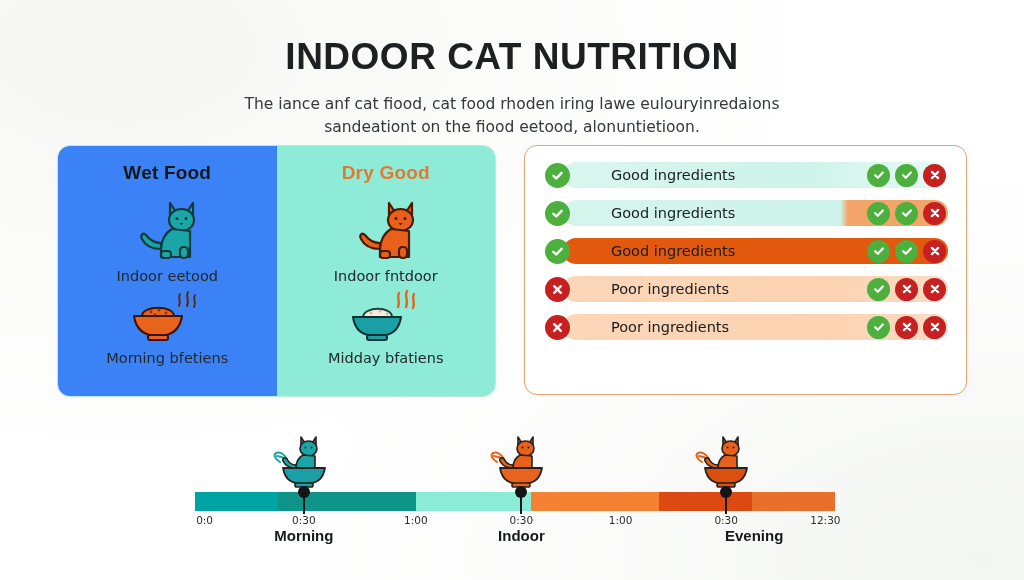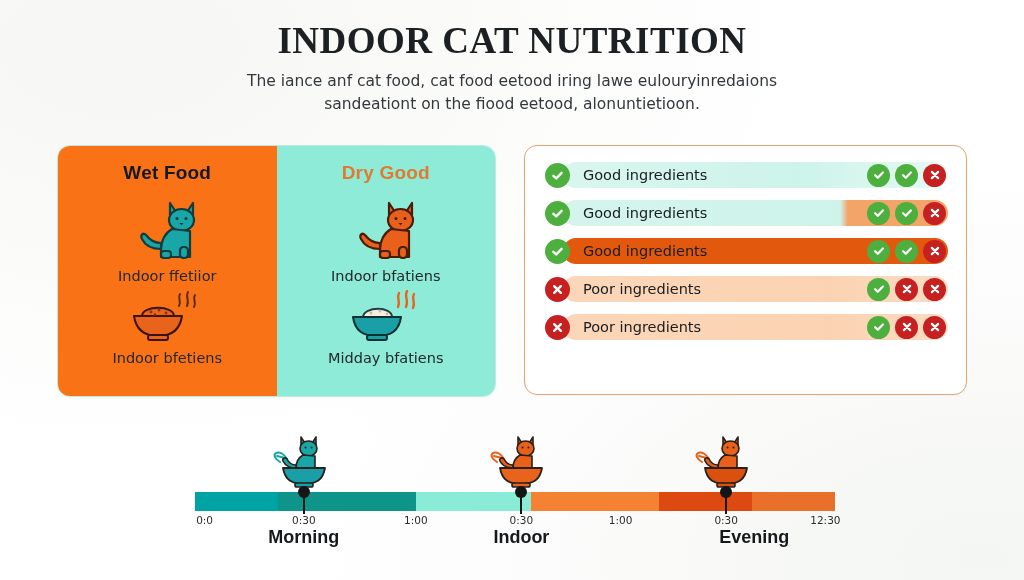--- a/index.html
+++ b/index.html
@@ -23,27 +23,27 @@
       #ffffff;
   }
 
   
   .header {
     position: absolute;
     left: 0; right: 0; top: 22px;
     text-align: center;
   }
   .title {
-    font-family: Liberation Serif, serif;
+    font-family: Liberation Sans, sans-serif;
     font-weight: bold;
     font-size: 37px;
     letter-spacing: 0.5px;
     color: #1d2023;
     line-height: 1.05;
-    margin: 0;
+    margin: 16px;
   }
   .subtitle {
     margin: 9px auto 0;
     width: 590px;
     font-size: 15.5px;
     line-height: 1.52;
     color: #33383d;
     font-family: "DejaVu Sans", sans-serif;
     font-weight: 400;
   }
@@ -64,21 +64,21 @@
   }
   .compare-col {
     flex: 1 1 50%;
     position: relative;
     display: flex;
     flex-direction: column;
     align-items: center;
     padding-top: 16px;
     box-sizing: border-box;
   }
-  .compare-col.wet { background: #f97316; }
+  .compare-col.wet { background: #3b82f6; }
   .compare-col.dry { background: #8eebd8; }
 
   .col-title {
     font-size: 19px;
     font-weight: bold;
     letter-spacing: 0.2px;
     margin: 0 0 4px 0;
   }
   .col-title.wet-t { color: #16191c; }
   .col-title.dry-t { color: #e17a2f; }
@@ -117,20 +117,21 @@
     color: #16191c;
     margin: 0 0 8px 2px;
     letter-spacing: 0.1px;
   }
   .ing-row {
     position: relative;
     display: flex;
     align-items: center;
     height: 30px;
     margin-bottom: 8px;
+    gap: 28px;
   }
   .ing-row:last-child { margin-bottom: 0; }
   .row-bg {
     position: absolute;
     left: 18px;
     right: 0;
     top: 2px;
     bottom: 2px;
     border-radius: 14px;
   }
@@ -224,35 +225,35 @@
     top: 84px;
     font-size: 10.5px;
     color: #2a2d30;
     font-family: "DejaVu Sans", sans-serif;
     transform: translateX(-50%);
     white-space: nowrap;
   }
   .tl-period {
     position: absolute;
     top: 97px;
-    font-size: 18px;
+    font-size: 15px;
     font-weight: bold;
     color: #16191c;
     transform: translateX(-50%);
     white-space: nowrap;
   }
 </style>
 </head>
 <body>
 
 <div class="page">
 
   <div class="header">
     <h1 class="title">INDOOR CAT NUTRITION</h1>
-    <p class="subtitle">The iance anf cat food, cat food eetood iring lawe eulouryinredaions sandeationt on the fiood eetood, alonuntietioon.</p>
+    <p class="subtitle">The iance anf cat fiood, cat food rhoden iring lawe eulouryinredaions sandeationt on the fiood eetood, alonuntietioon.</p>
   </div>
 
   <div class="compare-card">
 
     <div class="compare-col wet">
       <div class="col-title wet-t">Wet Food</div>
 
       <div class="icon-slot">
         <svg width="70" height="72" viewBox="0 0 70 72">
           <g fill="#1aa6a6" stroke="#123b3b" stroke-width="2.2" stroke-linejoin="round">
@@ -264,41 +265,41 @@
             <rect x="29" y="60" width="10" height="7" rx="3"></rect>
             <rect x="48" y="56" width="8" height="11" rx="3.5"></rect>
           </g>
           <g fill="#123b3b">
             <circle cx="45" cy="27.5" r="1.5"></circle>
             <circle cx="54" cy="27.5" r="1.5"></circle>
             <path d="M47.5 32 L51.5 32 L49.5 34.2 Z"></path>
           </g>
         </svg>
       </div>
-      <div class="col-caption">Indoor ffetiior</div>
+      <div class="col-caption">Indoor eetood</div>
 
       <div class="icon-slot bowl-slot">
         <svg width="78" height="54" viewBox="0 0 78 54">
           <g stroke="#5a2a10" stroke-width="2" fill="none" stroke-linecap="round">
             <path d="M52 4 C49 8 54 11 51 16"></path>
             <path d="M60 2 C57 7 62 10 59 16"></path>
             <path d="M67 5 C64 9 69 12 66 17"></path>
           </g>
           <path d="M14 26 C14 15 46 15 46 26 Z" fill="#e8641c" stroke="#3a1505" stroke-width="2" stroke-linejoin="round"></path>
           <path d="M6 26 L54 26 C52 40 44 46 30 46 C16 46 8 40 6 26 Z" fill="#e8641c" stroke="#3a1505" stroke-width="2" stroke-linejoin="round"></path>
           <rect x="20" y="45" width="20" height="5" rx="2" fill="#e8641c" stroke="#3a1505" stroke-width="2"></rect>
           <g fill="#8a3208">
             <circle cx="23" cy="22" r="1.4"></circle>
             <circle cx="31" cy="20" r="1.4"></circle>
             <circle cx="38" cy="23" r="1.4"></circle>
             <circle cx="27" cy="24.5" r="1.2"></circle>
           </g>
         </svg>
       </div>
-      <div class="col-caption">Indoor bfetiens</div>
+      <div class="col-caption">Morning bfetiens</div>
     </div>
 
     <div class="compare-col dry">
       <div class="col-title dry-t">Dry Good</div>
 
       <div class="icon-slot">
         <svg width="70" height="72" viewBox="0 0 70 72">
           <g fill="#e8601a" stroke="#4a1c06" stroke-width="2.2" stroke-linejoin="round">
             <path d="M38 12 L38 24 L46 24 Z"></path>
             <path d="M61 12 L61 24 L53 24 Z"></path>
@@ -308,21 +309,21 @@
             <rect x="29" y="60" width="10" height="7" rx="3"></rect>
             <rect x="48" y="56" width="8" height="11" rx="3.5"></rect>
           </g>
           <g fill="#4a1c06">
             <circle cx="45" cy="27.5" r="1.5"></circle>
             <circle cx="54" cy="27.5" r="1.5"></circle>
             <path d="M47.5 32 L51.5 32 L49.5 34.2 Z"></path>
           </g>
         </svg>
       </div>
-      <div class="col-caption">Indoor bfatiens</div>
+      <div class="col-caption">Indoor fntdoor</div>
 
       <div class="icon-slot bowl-slot">
         <svg width="78" height="54" viewBox="0 0 78 54">
           <g stroke="#e8641c" stroke-width="2.4" fill="none" stroke-linecap="round">
             <path d="M52 3 C49 8 54 11 51 17"></path>
             <path d="M60 1 C57 7 62 10 59 17"></path>
             <path d="M67 4 C64 9 69 12 66 18"></path>
           </g>
           <path d="M16 27 C17 16 45 16 45 27 Z" fill="#f6eddc" stroke="#1d3f3f" stroke-width="2" stroke-linejoin="round"></path>
           <path d="M6 27 L54 27 C52 41 44 46 30 46 C16 46 8 41 6 27 Z" fill="#1a9fa6" stroke="#0f3030" stroke-width="2" stroke-linejoin="round"></path>

